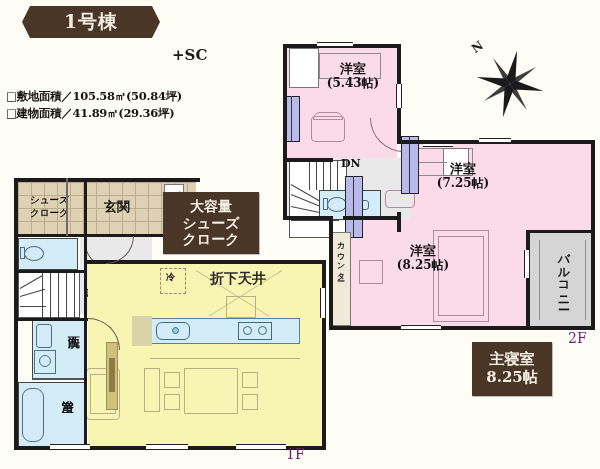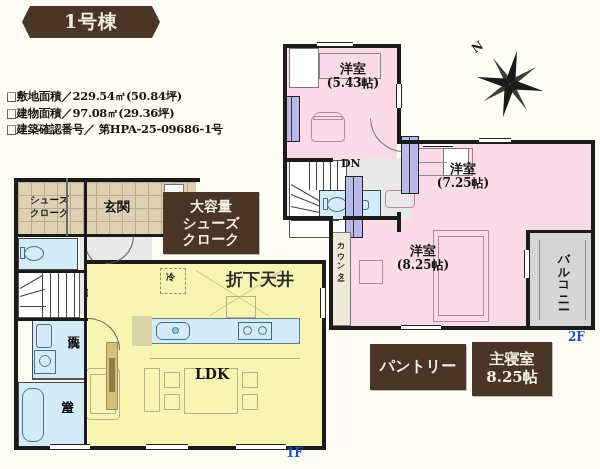--- a/index.html
+++ b/index.html
@@ -71,21 +71,21 @@
     background:#4a3626;color:#f5efe4;
     font-family:"DejaVu Serif","Liberation Serif",serif;
     font-weight:bold;text-align:center;
     display:flex;flex-direction:column;align-items:center;justify-content:center;
     line-height:1.18;
     box-shadow:1px 1px 0 rgba(0,0,0,.25);
   }
 
   .floortag{
     font-family:"DejaVu Serif","Liberation Serif",serif;
-    font-weight:bold;font-size:12px;color:#1d4ed8;
+    font-weight:normal;font-size:14px;color:#701a75;
   }
 
   
   .fline{background:#b9ae86;}
   .fbox{border:1px solid #b9ae86;background:transparent;}
   .pbox{border:1px solid #b08aa0;background:transparent;}
 
   .door-arc{border:1px solid #6a5a5a;border-radius:50%;background:transparent;}
   .door-arc-p{border:1px solid #8c6d80;border-radius:50%;background:transparent;}
 
@@ -103,26 +103,26 @@
 <body>
 
 <div id="root">
 
   <div class="abs badge">
     <span>1号棟</span>
   </div>
 
 
   <div class="abs subtitle">
+    <div>+SC</div>
   </div>
 
   <div class="abs specs">
-    <div>□敷地面積／229.54㎡(50.84坪)</div>
-    <div>□建物面積／97.08㎡(29.36坪)</div>
-    <div>□建築確認番号／ 第HPA-25-09686-1号</div>
+    <div>□敷地面積／105.58㎡(50.84坪)</div>
+    <div>□建物面積／41.89㎡(29.36坪)</div>
   </div>
 
   <div class="abs compass">
     <span class="nl">N</span>
     <svg width="80" height="80" viewBox="0 0 80 80">
       <g transform="translate(40,42) rotate(12)" fill="#1a1a1a">
         <polygon points="0,-34 4.5,-5 0,0 -4.5,-5"></polygon>
         <polygon points="0,34 4.5,5 0,0 -4.5,5"></polygon>
         <polygon points="-34,0 -5,-4.5 0,0 -5,4.5"></polygon>
         <polygon points="34,0 5,-4.5 0,0 5,4.5"></polygon>
@@ -292,21 +292,21 @@
     <div class="abs" style="left:18px;top:200px;width:54px;height:2px;background:#555;"></div>
 
     <div class="abs yellow" style="left:74px;top:86px;width:238px;height:186px;"></div>
 
     <div class="abs" style="left:146px;top:90px;width:26px;height:26px;border:1px dashed #9a8f75;"></div>
     <div class="rlabel" style="left:152px;top:94px;font-size:9px;">冷</div>
 
     <div class="abs" style="left:182px;top:92px;width:86px;height:1px;background:#cfc38e;transform:rotate(32deg);transform-origin:left center;"></div>
     <div class="abs" style="left:268px;top:92px;width:86px;height:1px;background:#cfc38e;transform:rotate(148deg);transform-origin:left center;"></div>
     <div class="abs fbox" style="left:212px;top:118px;width:30px;height:22px;"></div>
-    <div class="rlabel" style="left:212px;top:92px;font-size:17px;color:#2a2a2a;">折下天井</div>
+    <div class="rlabel" style="left:196px;top:92px;font-size:14px;color:#2a2a2a;">折下天井</div>
 
     <div class="abs lblue" style="left:136px;top:140px;width:150px;height:26px;border:1px solid #5c7f92;"></div>
     <div class="abs" style="left:142px;top:144px;width:34px;height:18px;border:1px solid #3c6b86;border-radius:6px;"></div>
     <div class="abs" style="left:158px;top:149px;width:7px;height:7px;border:1px solid #3c6b86;border-radius:50%;background:#8fcfe6;"></div>
     <div class="abs" style="left:224px;top:144px;width:34px;height:18px;border:1px solid #3c6b86;"></div>
     <div class="abs" style="left:229px;top:148px;width:9px;height:9px;border:1px solid #3c6b86;border-radius:50%;"></div>
     <div class="abs" style="left:244px;top:148px;width:9px;height:9px;border:1px solid #3c6b86;border-radius:50%;"></div>
     <div class="abs" style="left:118px;top:138px;width:20px;height:30px;background:#d9d3a8;"></div>
 
     <div class="abs fbox" style="left:170px;top:190px;width:54px;height:46px;"></div>
@@ -346,27 +346,23 @@
   </div>
 
   <div class="abs floortag" style="left:286px;top:446px;">1F</div>
 
   <div class="abs callout" style="left:163px;top:192px;width:96px;height:62px;font-size:14px;">
     <div>大容量</div>
     <div>シューズ</div>
     <div>クローク</div>
   </div>
 
-  <div class="abs callout" style="left:370px;top:344px;width:96px;height:46px;font-size:15px;">
-    <div>パントリー</div>
-  </div>
 
   <div class="abs callout" style="left:472px;top:342px;width:80px;height:54px;font-size:15px;">
     <div>主寝室</div>
     <div>8.25帖</div>
   </div>
 
 
   <div class="rlabel" style="left:172px;top:366px;width:80px;font-size:14px;">
-    <div>LDK</div>
   </div>
 
 </div>
 
 </body></html>

